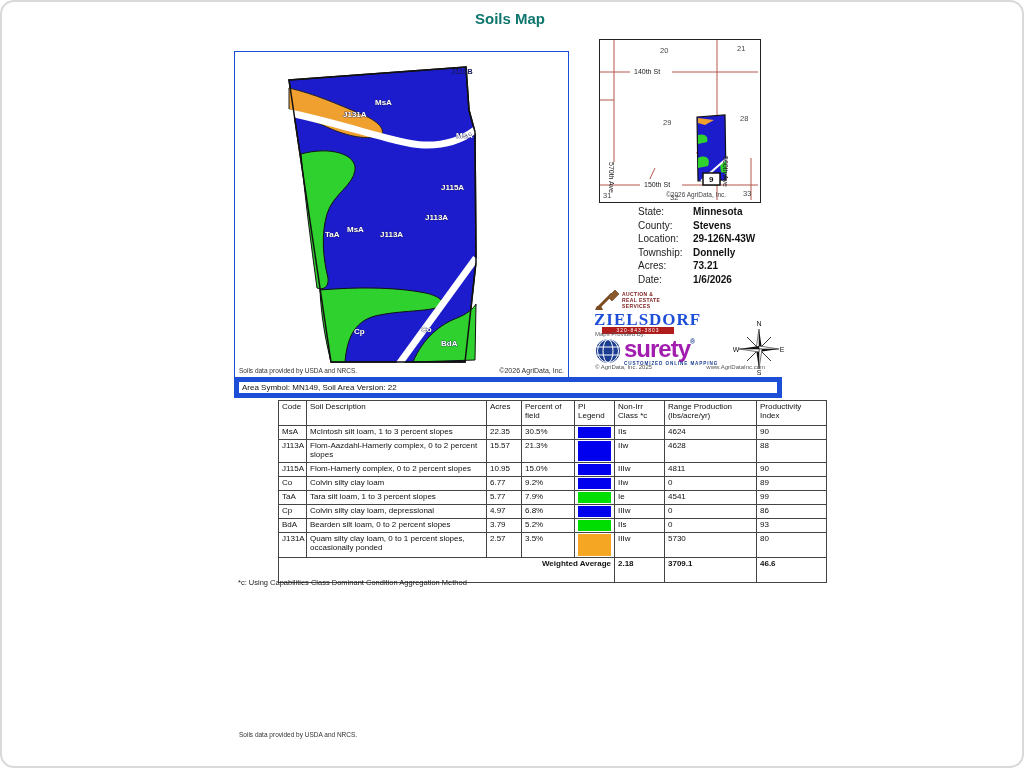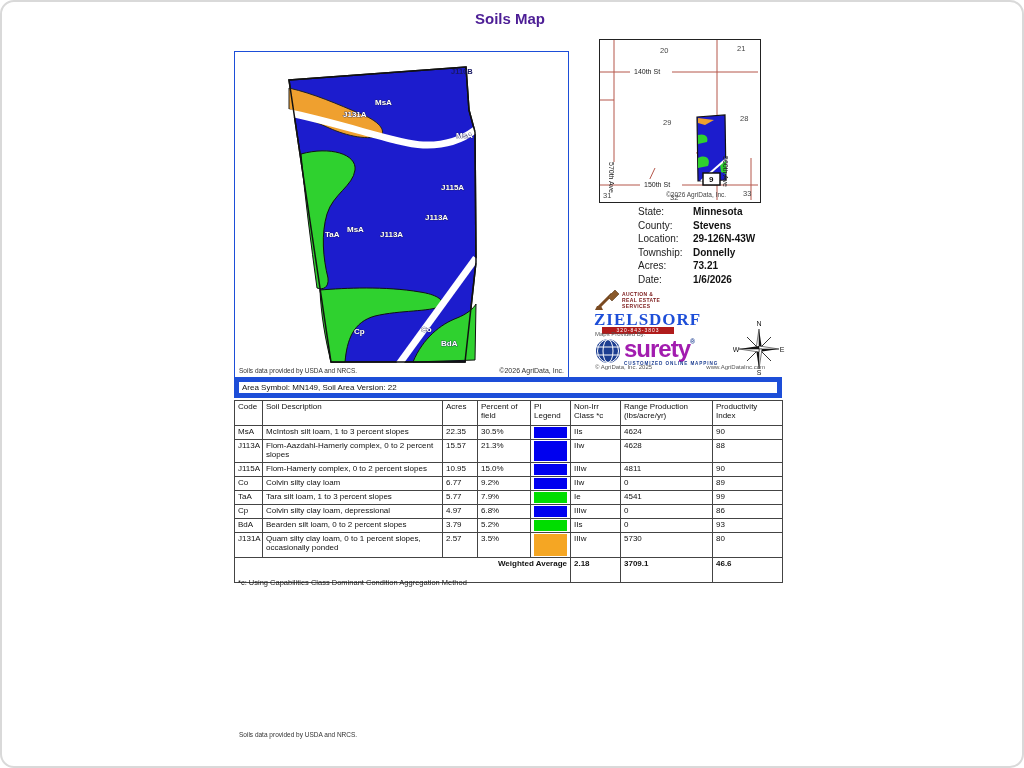--- a/index.html
+++ b/index.html
@@ -1,20 +1,20 @@
 <!DOCTYPE html>
 <html><head>
 <meta charset="utf-8">
 <style>
   html,body{margin:0;padding:0;background:#fff;}
   .page{position:relative;width:1024px;height:768px;background:#fff;overflow:hidden;
         font-family:"Liberation Sans", sans-serif;color:#111;
         border:2px solid #d9d9d9;border-radius:14px;box-sizing:border-box;}
   .abs{position:absolute;}
-  .title{left:0;top:8px;width:1016px;text-align:center;font-size:15px;font-weight:bold;color:#4c1d95;}
+  .title{left:0;top:8px;width:1016px;text-align:center;font-size:15px;font-weight:bold;color:#0f766e;}
 
   
   .map-box{left:232px;top:49px;width:333px;height:327px;border:1px solid #1d4ed8;background:#fff;}
   .map-note{left:237px;top:365px;font-size:6.5px;color:#333;}
   .map-label-light{font:bold 8px "Liberation Sans",sans-serif;fill:#fff;stroke:#1b1b55;stroke-width:.7px;paint-order:stroke;}
   .map-label-dark{font:bold 7.5px "Liberation Sans",sans-serif;fill:#181863;}
   .map-copy{font:7px "Liberation Sans",sans-serif;fill:#333;}
 
   
   .loc-box{left:597px;top:37px;width:160px;height:162px;border:1px solid #222;background:#fff;}
@@ -42,21 +42,21 @@
   .s-reg{font-size:7px;vertical-align:top;font-weight:bold;color:#1b3d91;}
   .s-tag{font-size:4.6px;font-weight:bold;color:#1b3d91;letter-spacing:.9px;margin-top:0px;}
   .s-bottom{left:593px;top:362px;font-size:6px;color:#555;width:170px;display:flex;justify-content:space-between;}
 
   .compass{left:731px;top:316px;}
   .compass text{font:7px "Liberation Sans",sans-serif;fill:#111;}
 
   
   .tbl-wrap{left:232px;top:375px;width:548px;}
   .tbl-caption{border:5px solid #1d4ed8;font-size:8px;padding:1px 3px;margin-bottom:2px;background:#fff;}
-  table.soils{border-collapse:collapse;table-layout:fixed;width:548px;font-size:8px;}
+  table.soils{border-collapse:collapse;table-layout:fixed;width:548px;font-size:8px;margin-left:44px;}
   table.soils th,table.soils td{border:1px solid #444;padding:1px 3px;vertical-align:top;overflow:hidden;}
   table.soils th{font-weight:normal;text-align:left;height:22px;}
   td.num{text-align:left;}
   td.legend{padding:0;}
   .legend > div{width:100%;height:100%;min-height:11px;}
   tbody tr td{height:11px;}
   tbody tr:nth-child(2) td{height:20px;}
   tbody tr:nth-child(8) td, tbody tr:nth-child(9) td{height:22px;}
   tr.wa td{font-weight:bold;height:11px;}
   td.wa-label{text-align:right;}

